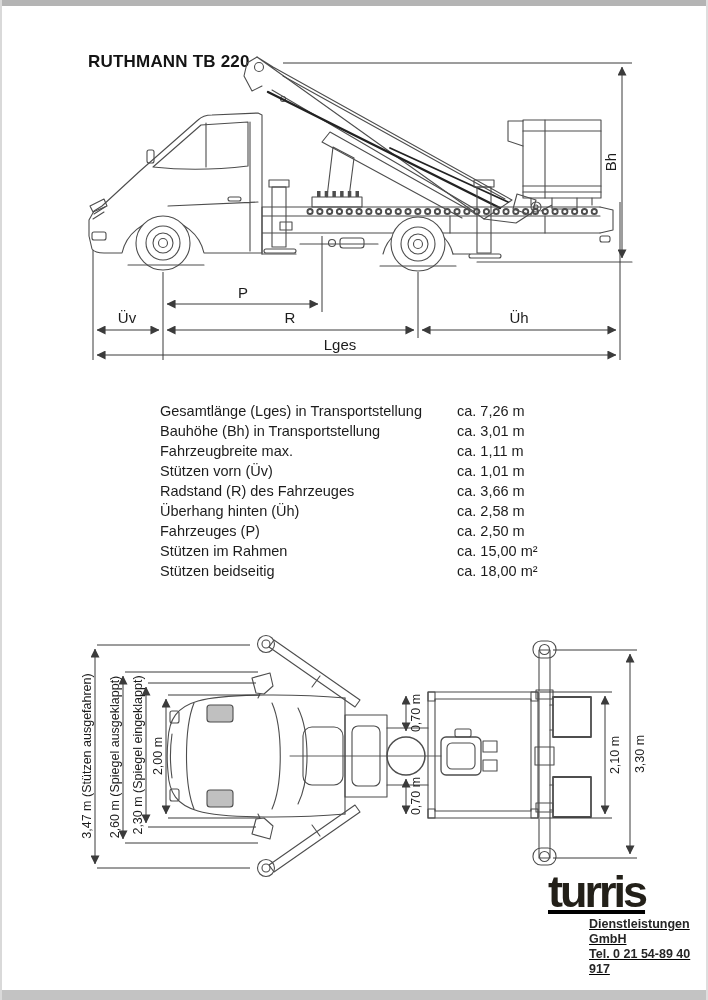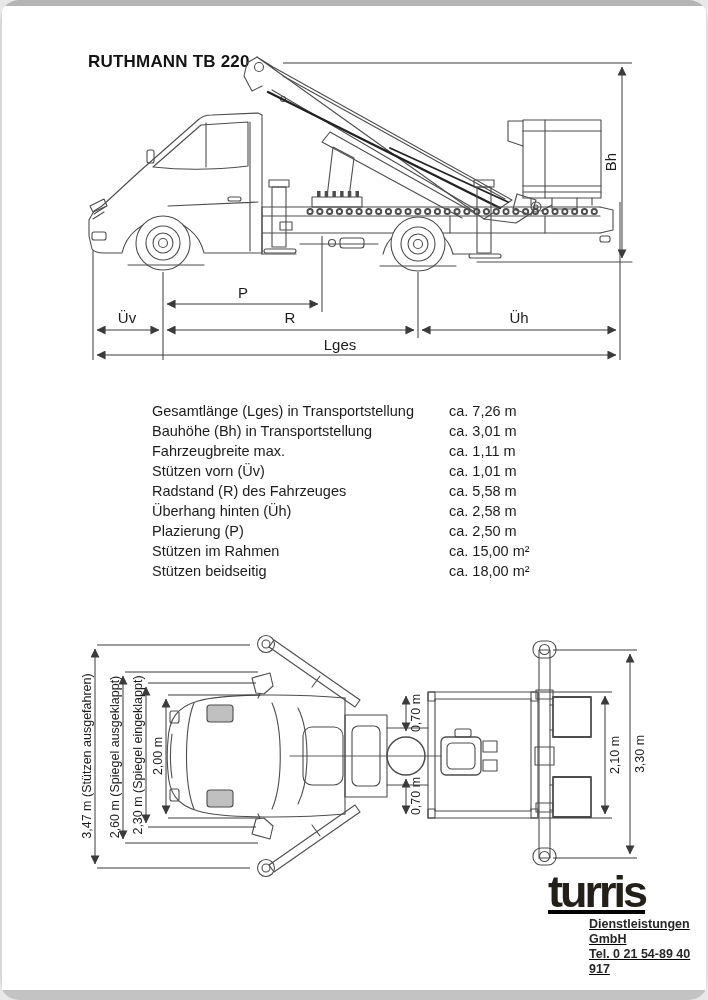--- a/index.html
+++ b/index.html
@@ -1,29 +1,29 @@
 <!DOCTYPE html>
 <html><head>
 <meta charset="utf-8">
 <style>
   html,body{margin:0;padding:0;background:#e8e8e8;}
   .page{
     position:relative;width:708px;height:1000px;background:#ffffff;
-    font-family:"Liberation Sans",sans-serif;overflow:hidden;margin:0 auto;border-radius:19px;
+    font-family:"Liberation Sans",sans-serif;overflow:hidden;margin:0 auto;
   }
   .scan-edge-top{position:absolute;left:0;top:0;width:708px;height:6px;background:#b4b4b4;}
   .scan-edge-bottom{position:absolute;left:0;top:990px;width:708px;height:10px;background:#c3c3c3;}
   .scan-edge-left{position:absolute;left:0;top:0;width:2px;height:1000px;background:#d9d9d9;}
   .scan-edge-right{position:absolute;right:0;top:0;width:2px;height:1000px;background:#dedede;}
   .title{
     position:absolute;left:88px;top:52px;font-size:17px;font-weight:bold;
     color:#141414;letter-spacing:.2px;
   }
   .drawing-layer{position:absolute;left:0;top:0;}
-  .specs{position:absolute;left:152px;top:401px;color:#1c1c1c;}
+  .specs{position:absolute;left:160px;top:401px;color:#1c1c1c;}
   .srow{display:flex;height:20px;line-height:20px;font-size:14.5px;}
   .slabel{width:297px;}
   .svalue{white-space:nowrap;}
   .footer{position:absolute;left:548px;top:870px;width:152px;text-decoration:underline;}
   .brand{
     font-size:45px;font-weight:bold;letter-spacing:-3px;line-height:44px;
     color:#232019;
   }
   .company,.phone{font-size:12.5px;font-weight:bold;color:#262626;line-height:15px;padding-left:41px;}
   .company{margin-top:3px;}
@@ -253,28 +253,28 @@
     <div class="srow">
         <div class="slabel">Fahrzeugbreite max.</div>
         <div class="svalue">ca. 1,11 m</div>
       </div>
     <div class="srow">
         <div class="slabel">Stützen vorn (Üv)</div>
         <div class="svalue">ca. 1,01 m</div>
       </div>
     <div class="srow">
         <div class="slabel">Radstand (R) des Fahrzeuges</div>
-        <div class="svalue">ca. 5,58 m</div>
+        <div class="svalue">ca. 3,66 m</div>
       </div>
     <div class="srow">
         <div class="slabel">Überhang hinten (Üh)</div>
         <div class="svalue">ca. 2,58 m</div>
       </div>
     <div class="srow">
-        <div class="slabel">Plazierung (P)</div>
+        <div class="slabel">Fahrzeuges (P)</div>
         <div class="svalue">ca. 2,50 m</div>
       </div>
     <div class="srow">
         <div class="slabel">Stützen im Rahmen</div>
         <div class="svalue">ca. 15,00 m²</div>
       </div>
     <div class="srow">
         <div class="slabel">Stützen beidseitig</div>
         <div class="svalue">ca. 18,00 m²</div>
       </div>

